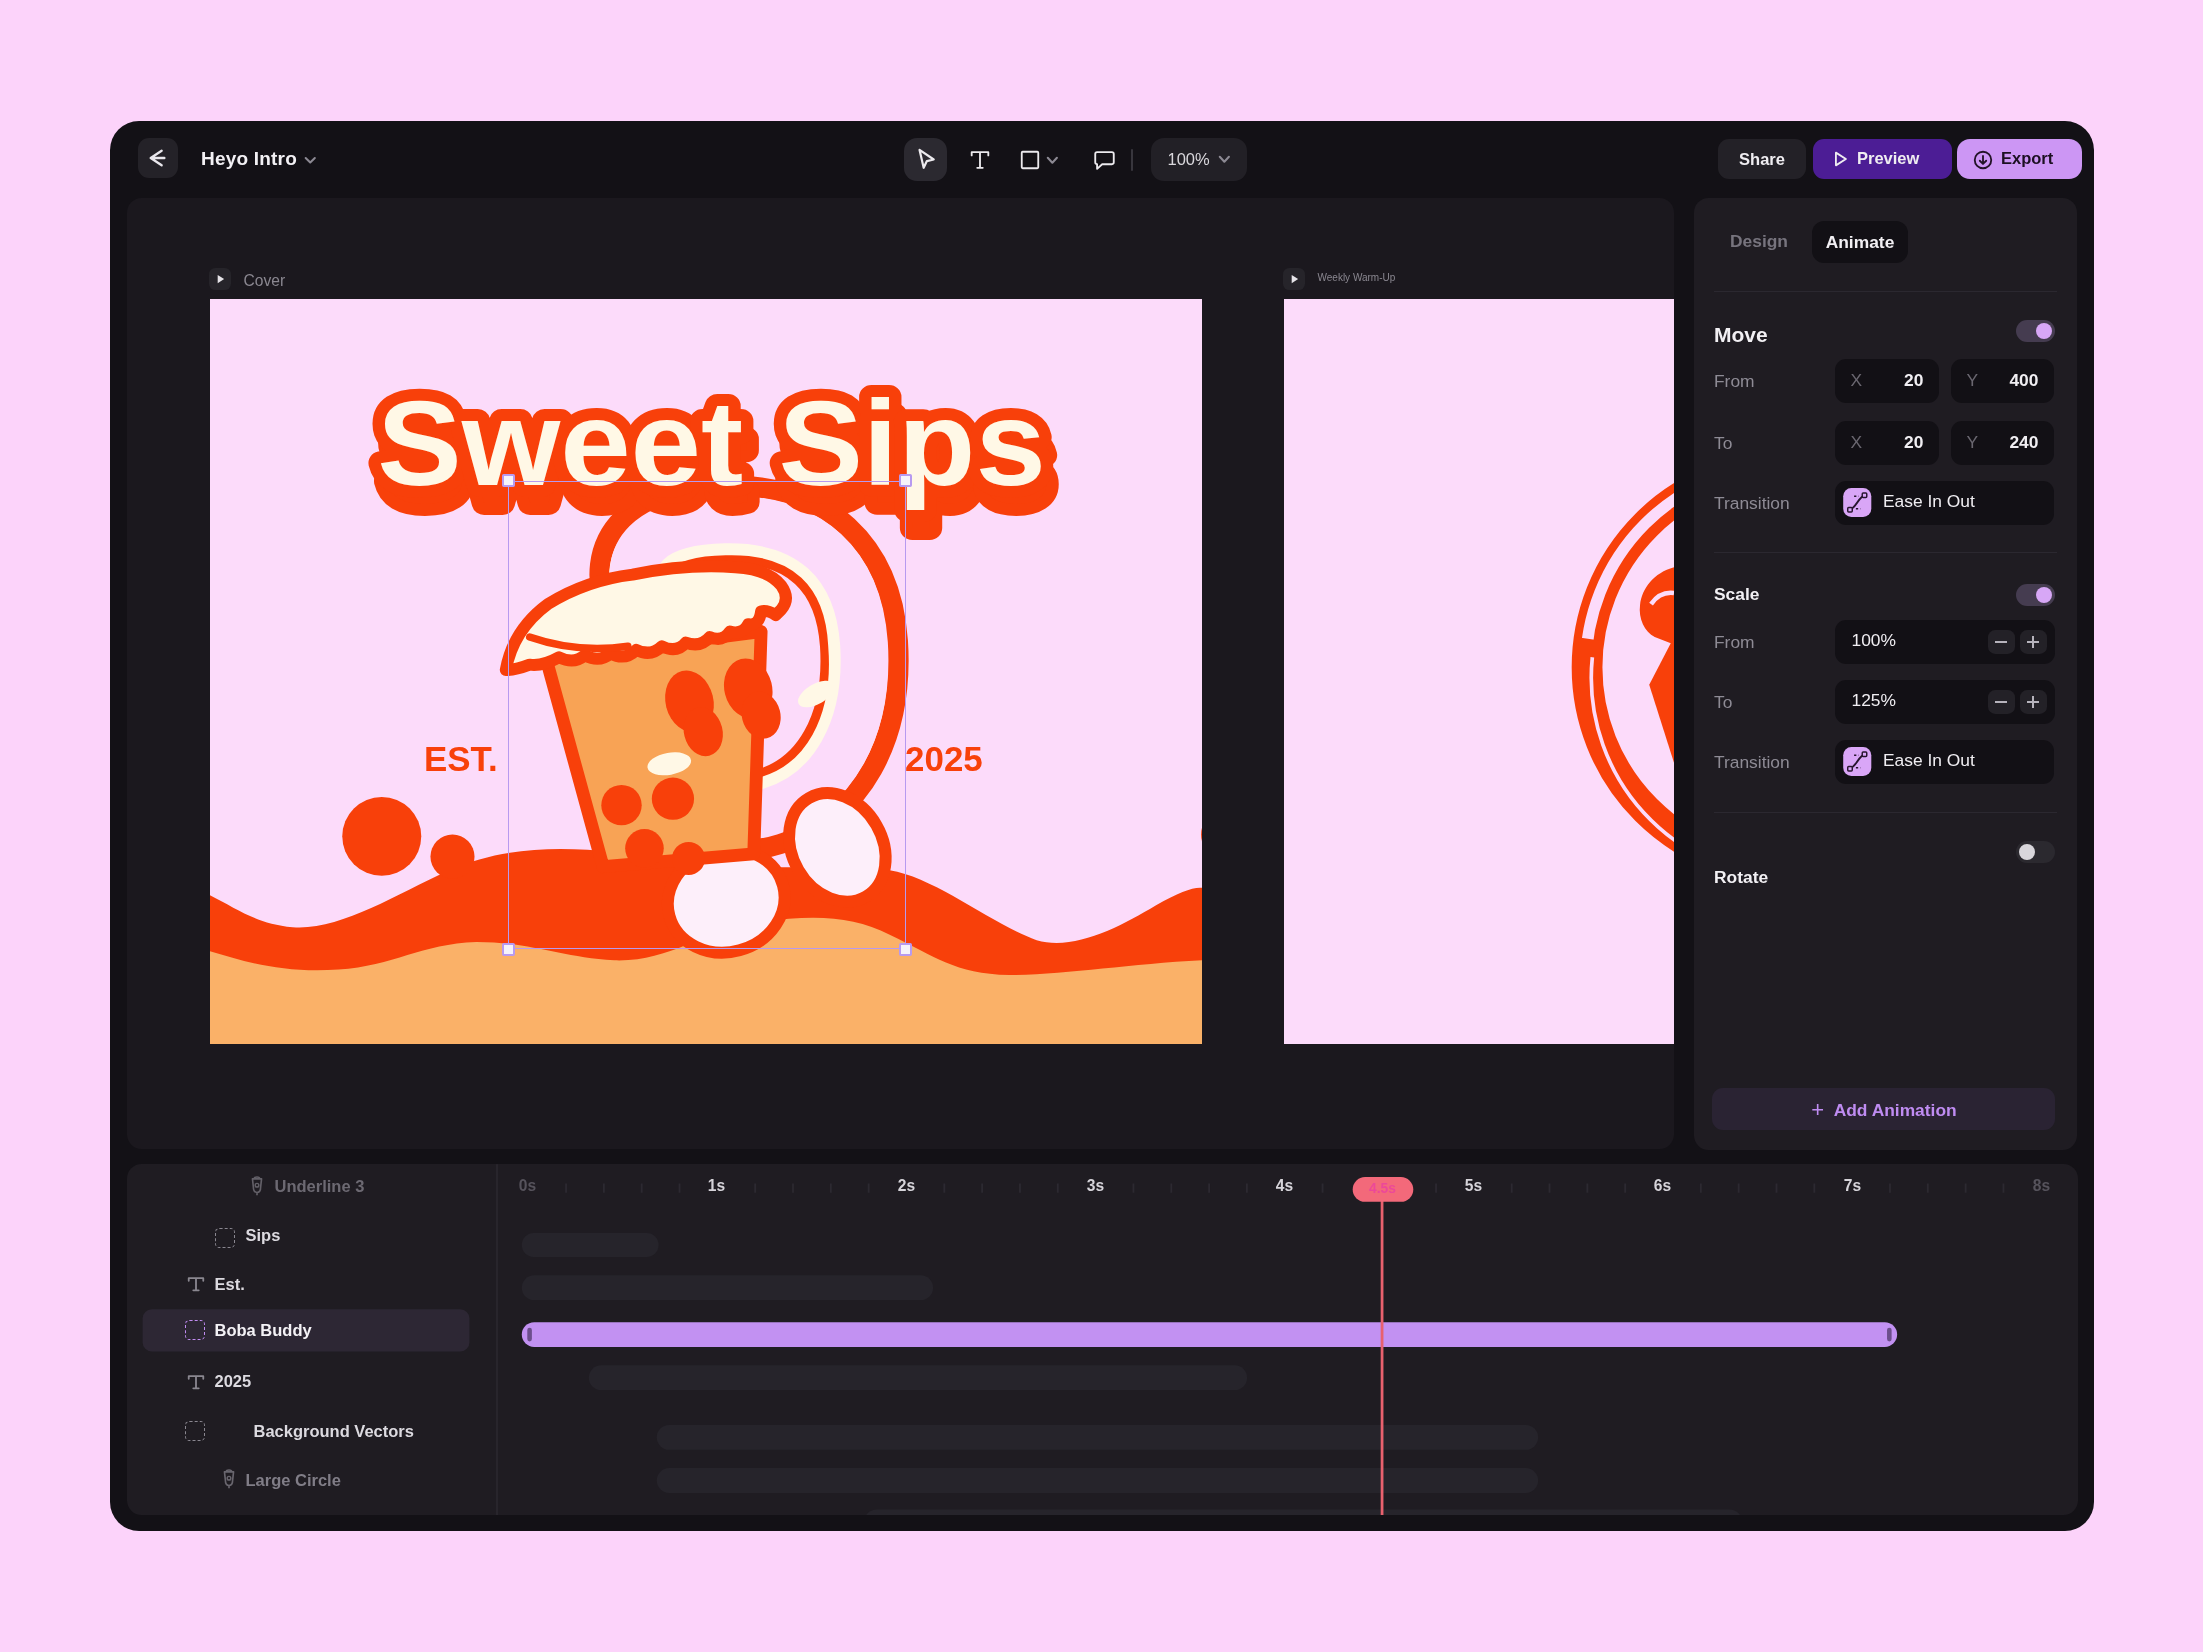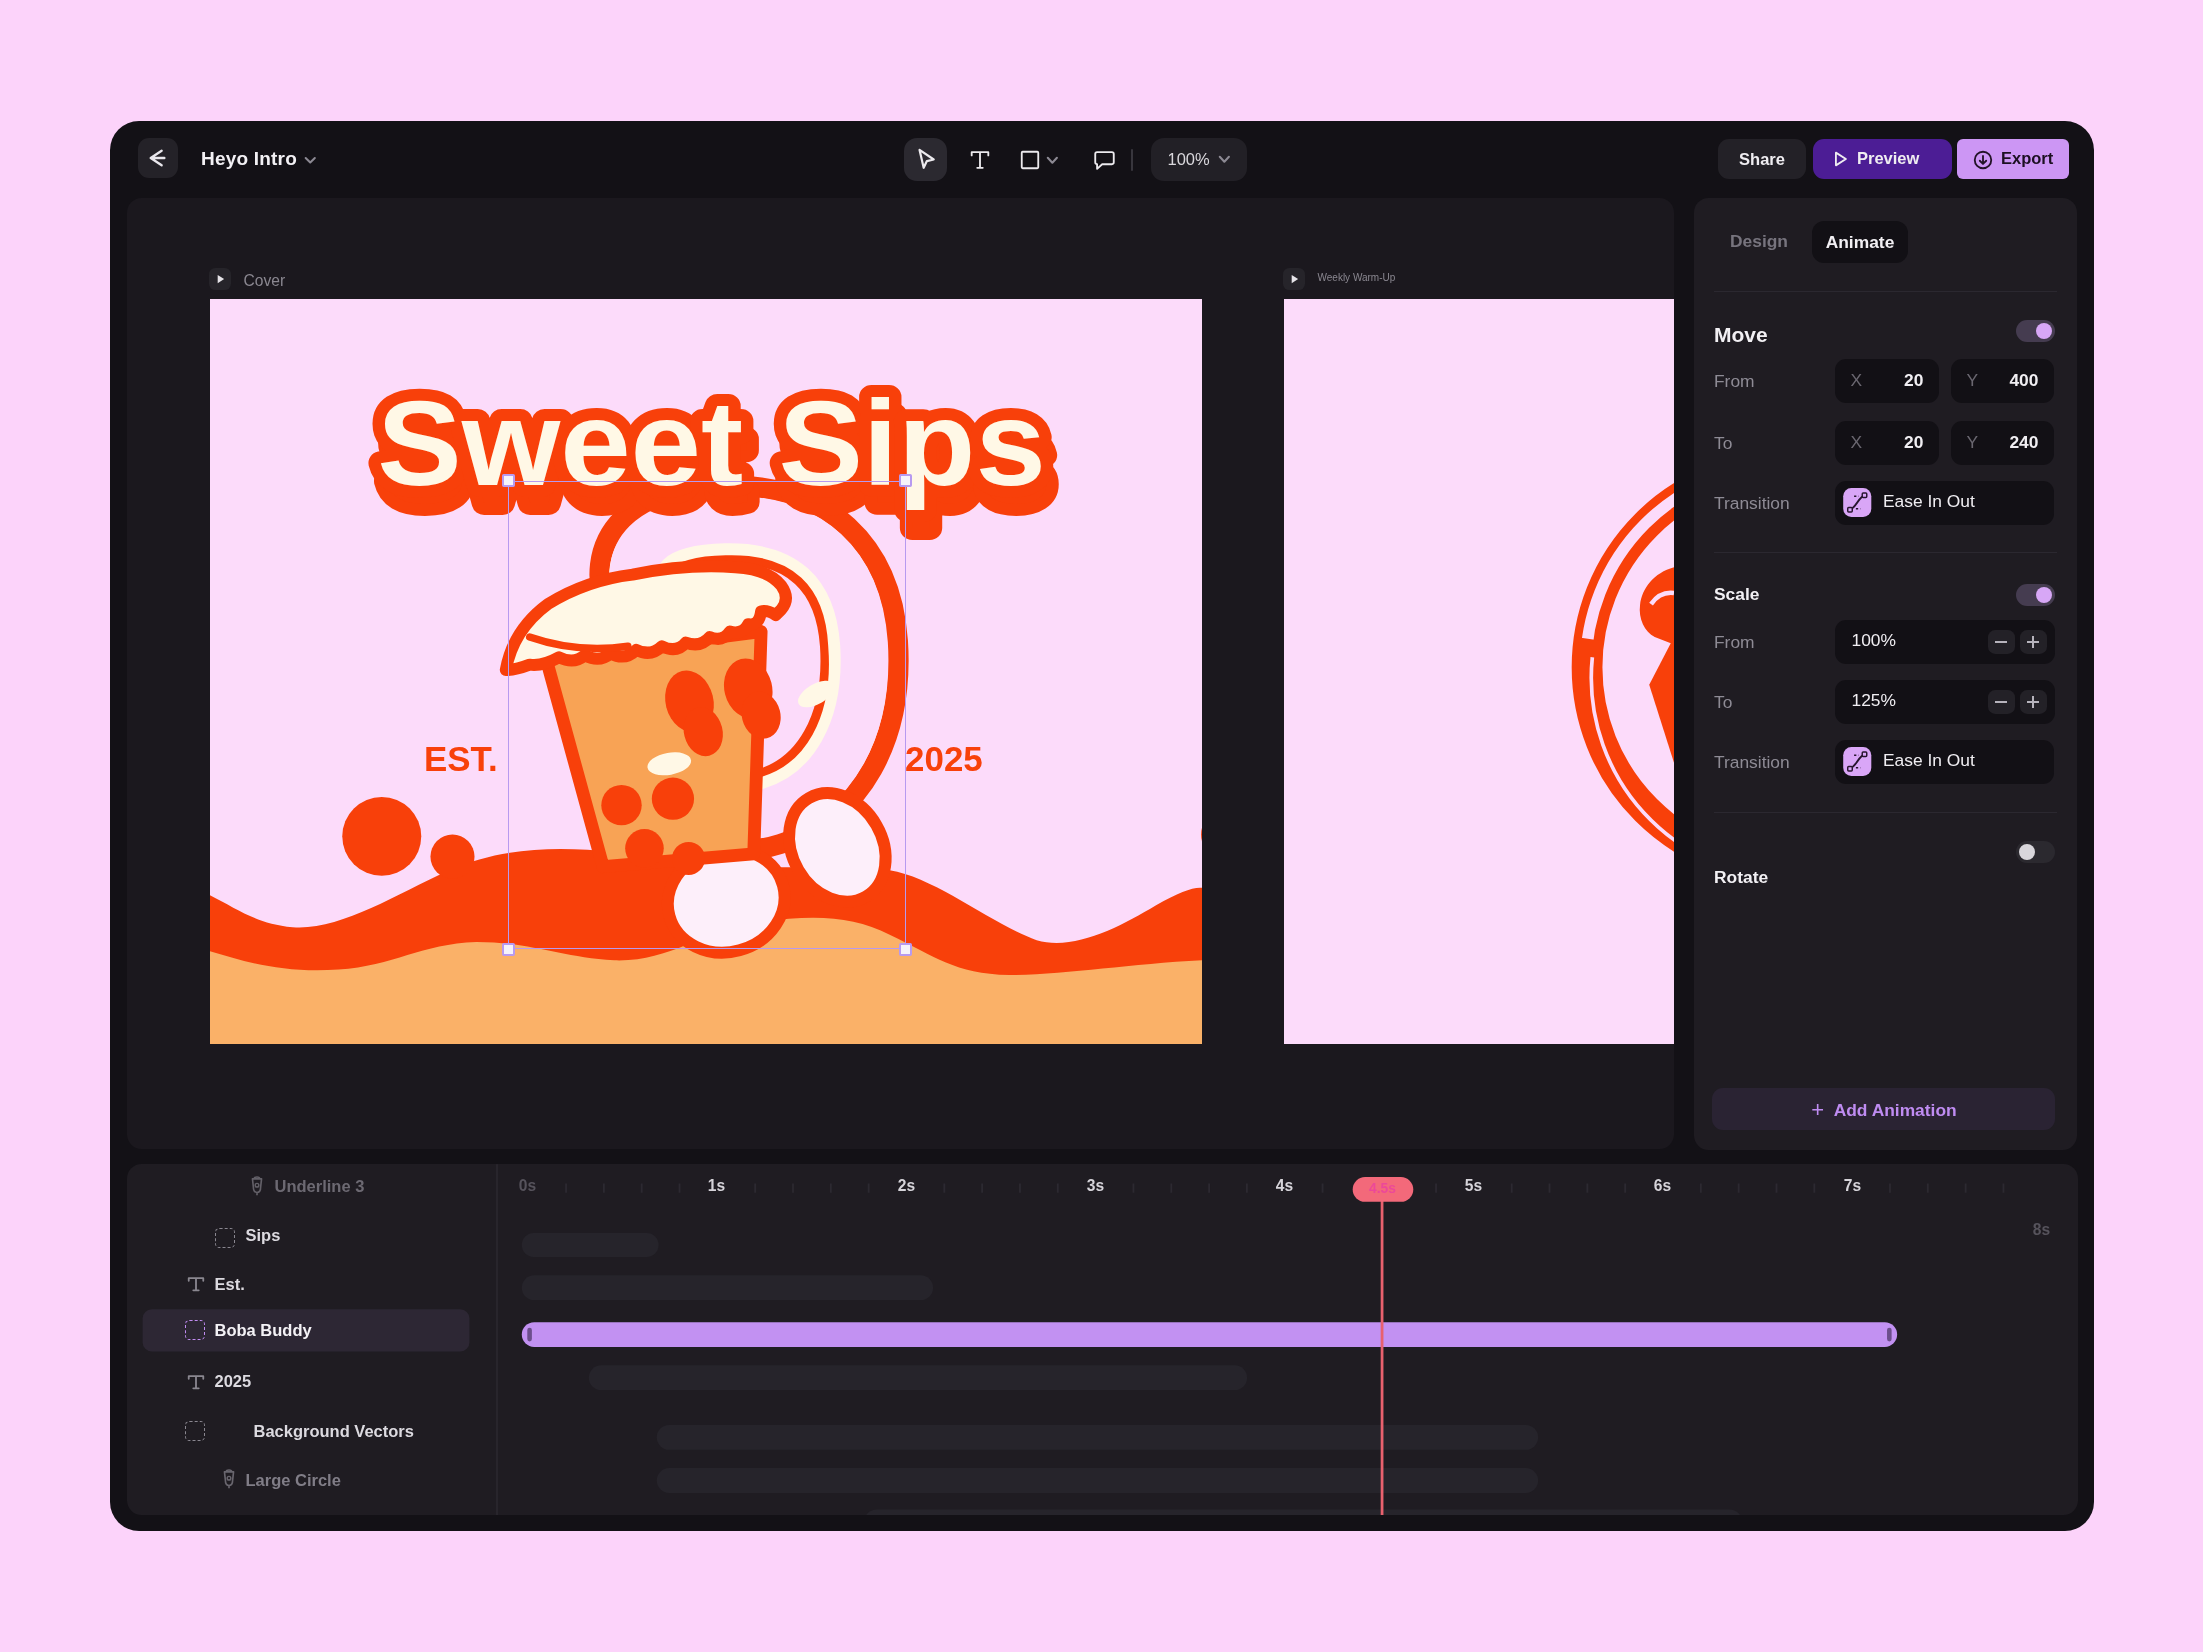--- a/index.html
+++ b/index.html
@@ -67,21 +67,21 @@
         </svg>
     </div>
 
     <div class="abs" style="left:1599px;top:18.4px;width:88px;height:40px;background:#232127;border-radius:11px;text-align:center;line-height:40px;font-size:16.5px;font-weight:600;color:#EFEDF1;">Share</div>
     <div class="abs" style="left:1694px;top:18.4px;width:139px;height:40px;background:#4c1d95;border-radius:11px;">
       <svg class="abs" style="left:16.5px;top:10px;" width="20" height="20" viewBox="0 0 22 22">
           <path d="M6.5 4 L17.5 11 L6.5 18 Z" fill="none" stroke="#EFEDF1" stroke-width="2" stroke-linejoin="round"></path>
         </svg>
       <span class="abs" style="left:44px;top:10px;font-size:16.5px;font-weight:600;color:#EFEDF1;">Preview</span>
     </div>
-    <div class="abs" style="left:1838px;top:18.4px;width:112px;height:40px;background:#CC96F4;border-radius:6px;">
+    <div class="abs" style="left:1838px;top:18.4px;width:125px;height:40px;background:#CC96F4;border-radius:13px;">
       <svg class="abs" style="left:14.7px;top:9.2px;" width="22" height="22" viewBox="0 0 24 24">
           <circle cx="12" cy="12" r="9" fill="none" stroke="#221327" stroke-width="2"></circle>
           <path d="M12 7.5 V16 M8.5 12.8 L12 16.3 L15.5 12.8" stroke="#221327" stroke-width="2" fill="none" stroke-linecap="round" stroke-linejoin="round"></path>
         </svg>
       <span class="abs" style="left:44px;top:10px;font-size:16.5px;font-weight:600;color:#1C1022;">Export</span>
     </div>
   </div>
   <div id="canvasPanel" class="panel">
     <div class="abs" style="left:82px;top:70px;width:22px;height:22px;background:#26242A;border-radius:6.4px;">
       <svg width="22" height="22" viewBox="0 0 24 24">
@@ -280,21 +280,21 @@
     </svg>
     <span class="ruler-l" style="left:401px;color:#56535C;">0s</span>
     <span class="ruler-l" style="left:590px;">1s</span>
     <span class="ruler-l" style="left:780px;">2s</span>
     <span class="ruler-l" style="left:969px;">3s</span>
     <span class="ruler-l" style="left:1158px;">4s</span>
     <span class="ruler-l" style="left:1256px;top:17.4px;color:#ec4899;font-weight:700;font-size:13.8px;">4.5s</span>
     <span class="ruler-l" style="left:1347px;">5s</span>
     <span class="ruler-l" style="left:1536px;">6s</span>
     <span class="ruler-l" style="left:1726px;">7s</span>
-    <span class="ruler-l" style="left:1915px;color:#56535C;margin-top:44px;">8s</span>
+    <span class="ruler-l" style="left:1915px;color:#56535C;">8s</span>
 
     <svg class="abs" style="left:120px;top:12px;opacity:0.55;" width="20" height="22" viewBox="0 0 22 24">
         <path d="M6 3 H16 L15 12 C15 16 13 18 11 18 C9 18 7 16 7 12 Z M11 18 V21" stroke="#9B98A2" stroke-width="1.8" fill="none" stroke-linejoin="round"></path>
         <circle cx="11" cy="10" r="2" stroke="#9B98A2" stroke-width="1.6" fill="none"></circle>
         <path d="M8 3 Q8 1 11 1 Q14 1 14 3" stroke="#9B98A2" stroke-width="1.8" fill="none"></path>
       </svg>
     <span class="row-t" style="left:148px;top:13px;color:#807D87;opacity:0.8;">Underline 3</span>
     <div class="abs" style="left:88px;top:64px;width:20px;height:20px;border:1.8px dashed #8A8790;border-radius:4.6px;"></div>
     <span class="row-t" style="left:119px;top:62px;">Sips</span>
     <svg class="abs" style="left:59px;top:110px;" width="20" height="20" viewBox="0 0 22 22">

